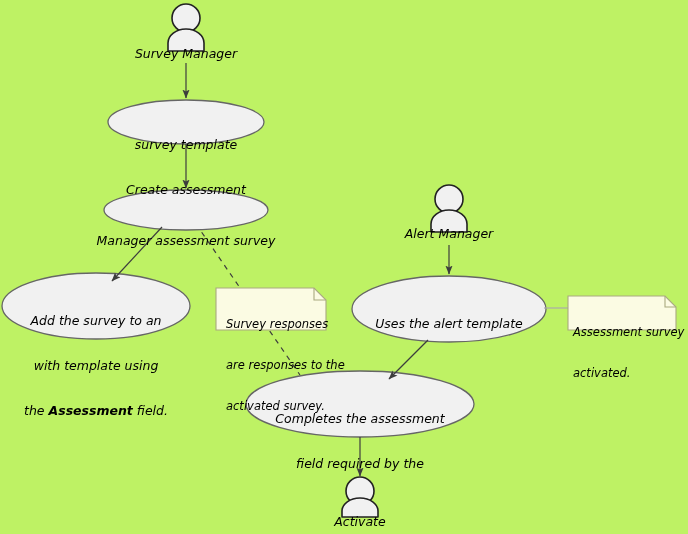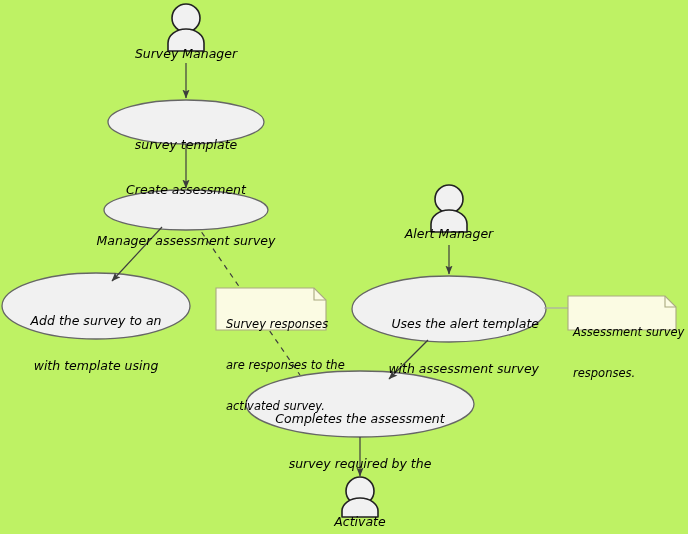--- a/index.html
+++ b/index.html
@@ -129,36 +129,36 @@
     <div>Create assessment</div>
   </div>
 
   <div class="node-label" style="left:86px; top:203px; width:200px;">
     <div>Manager assessment survey</div>
   </div>
 
   <div class="node-label" style="left:6px; top:283px; width:180px;">
     <div>Add the survey to an</div>
     <div>with template using</div>
+    <div><span>the </span><span class="bold-seg">Assessment</span><span> field.</span></div>
   </div>
 
-  <div class="node-label" style="left:359px; top:286px; width:180px;text-align:right;">
+  <div class="node-label" style="left:359px; top:286px; width:180px;">
     <div>Uses the alert template</div>
-    <div>with assessment survey</div>
   </div>
 
   <div class="node-label" style="left:260px; top:381px; width:200px;">
     <div>Completes the assessment</div>
-    <div>survey required by the</div>
+    <div>field required by the</div>
   </div>
 
   <div class="note-label" style="left:226px; top:291px; width:104px;">
     <div>Survey responses</div>
     <div>are responses to the</div>
     <div>activated survey.</div>
   </div>
 
   <div class="note-label" style="left:573px; top:299px; width:102px;">
     <div>Assessment survey is</div>
-    <div>responses.</div>
+    <div>activated.</div>
   </div>
 
 </div>
 
 </body></html>

